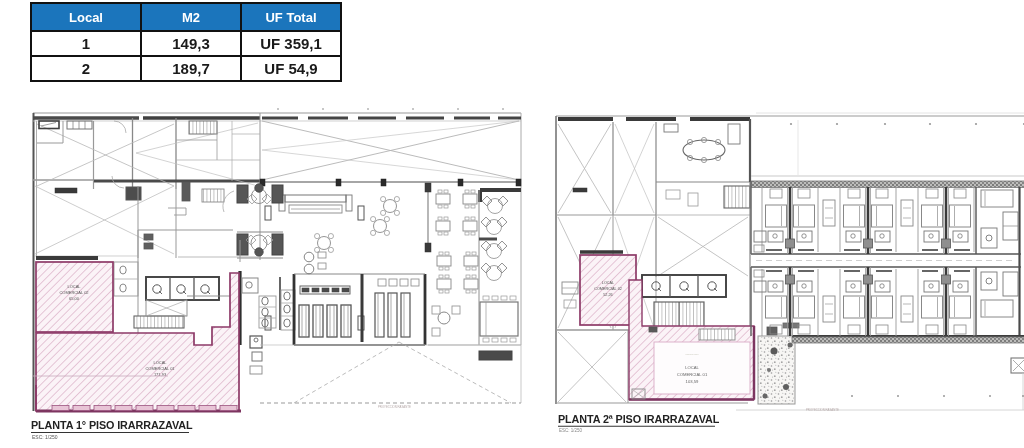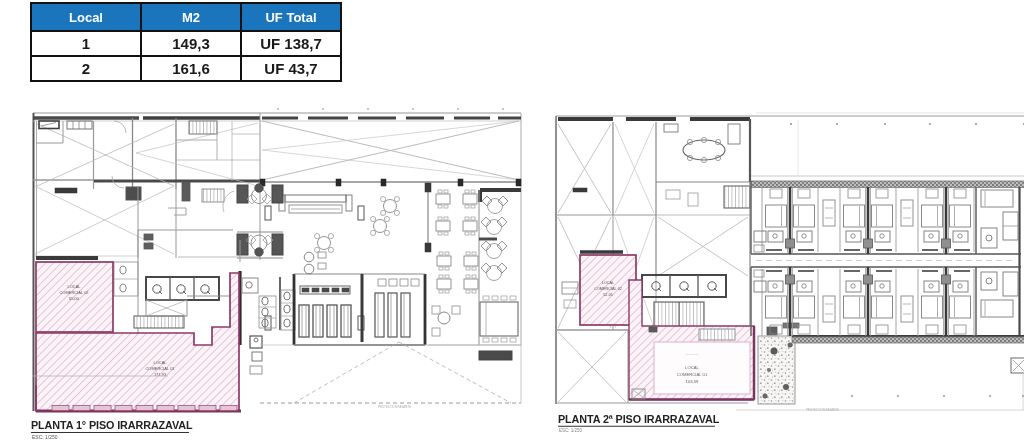--- a/index.html
+++ b/index.html
@@ -14,26 +14,26 @@
 <table>
 <tbody>
         <tr>
           <th style="width:106px">Local</th>
           <th style="width:96px">M2</th>
           <th style="width:96px">UF Total</th>
         </tr>
 <tr>
           <td>1</td>
           <td>149,3</td>
-          <td>UF 138,7</td>
+          <td>UF 359,1</td>
         </tr>
 <tr>
           <td style="height:18px">2</td>
-          <td>161,6</td>
-          <td>UF 43,7</td>
+          <td>189,7</td>
+          <td>UF 54,9</td>
         </tr>
 </tbody>
     </table>
 <svg width="1024" height="448" viewBox="0 0 1024 448" style="position:absolute;left:0;top:0;filter:blur(0.28px)">
 <defs>
 <pattern id="ph" width="5.5" height="5.5" patternUnits="userSpaceOnUse" patternTransform="rotate(-45)">
   <rect width="5.5" height="5.5" fill="#fbf3f7"></rect>
   <line x1="0" y1="0" x2="5.5" y2="0" stroke="#c98cad" stroke-width="0.9"></line>
 </pattern>
 <pattern id="ph2" width="8" height="8" patternUnits="userSpaceOnUse" patternTransform="rotate(-45)">

